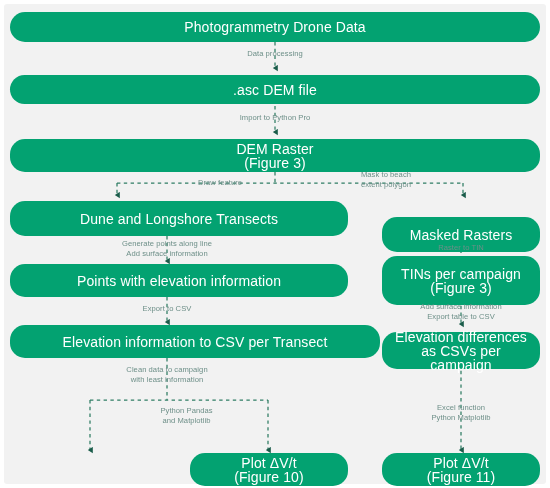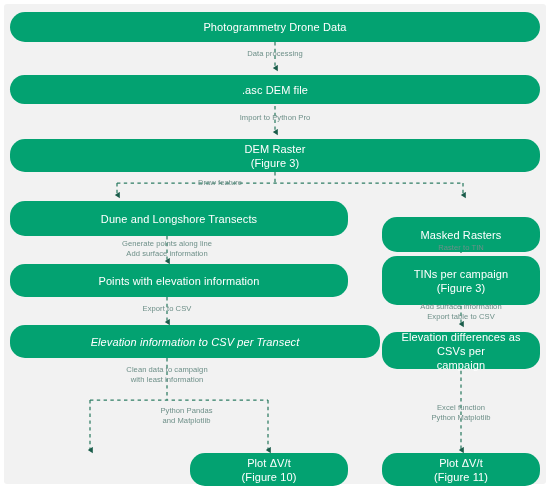--- a/index.html
+++ b/index.html
@@ -36,21 +36,21 @@
   .node {
     position: absolute;
     background: #03a271;
     border-radius: 15px;
     box-sizing: border-box;
     display: flex;
     flex-direction: column;
     align-items: center;
     justify-content: center;
     color: #ffffff;
-    font-size: 11px;
+    font-size: 14px;
     line-height: 14px;
     text-align: center;
     padding: 2px 6px;
     letter-spacing: 0.1px;
   }
   .node .line2 {
     display: block;
   }
   .edge-label {
     position: absolute;
@@ -128,21 +128,21 @@
 
   <div class="node" style="left:10px; top:264px; width:338px; height:33px;">
     <span>Points with elevation information</span>
   </div>
 
   <div class="node" style="left:382px; top:256px; width:158px; height:49px;">
     <span>TINs per campaign</span>
     <span class="line2">(Figure 3)</span>
   </div>
 
-  <div class="node" style="left:10px; top:325px; width:370px; height:33px;font-style:italic;">
+  <div class="node" style="left:10px; top:325px; width:370px; height:33px;">
     <span>Elevation information to CSV per Transect</span>
   </div>
 
   <div class="node" style="left:382px; top:332px; width:158px; height:37px;">
     <span>Elevation differences as CSVs per</span>
     <span class="line2">campaign</span>
   </div>
 
 
   <div class="node" style="left:190px; top:453px; width:158px; height:33px;">
@@ -154,20 +154,22 @@
     <span>Plot ΔV/t</span>
     <span class="line2">(Figure 11)</span>
   </div>
 
   <div class="edge-label" style="left:215px; top:49px; width:120px;">Data processing</div>
 
   <div class="edge-label" style="left:215px; top:113px; width:120px;">Import to Python Pro</div>
 
   <div class="edge-label" style="left:180px; top:178px; width:80px;">Draw feature</div>
 
+  <div class="edge-label" style="left:340px; top:170px; width:92px;">Mask to beach
+extent polygon</div>
 
   <div class="edge-label" style="left:107px; top:239px; width:120px;">Generate points along line
 Add surface information</div>
 
   <div class="edge-label" style="left:421px; top:243px; width:80px;">Raster to TIN</div>
 
   <div class="edge-label" style="left:127px; top:304px; width:80px;">Export to CSV</div>
 
   <div class="edge-label" style="left:401px; top:302px; width:120px;">Add surface information
 Export table to CSV</div>

